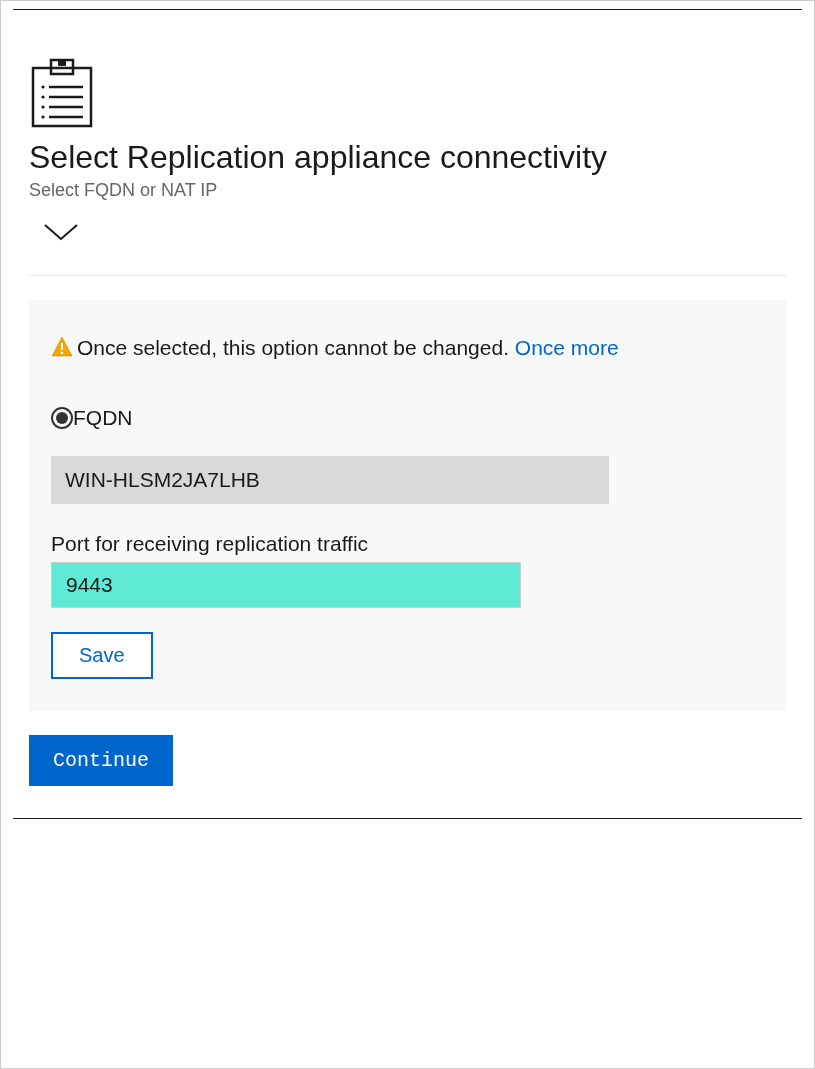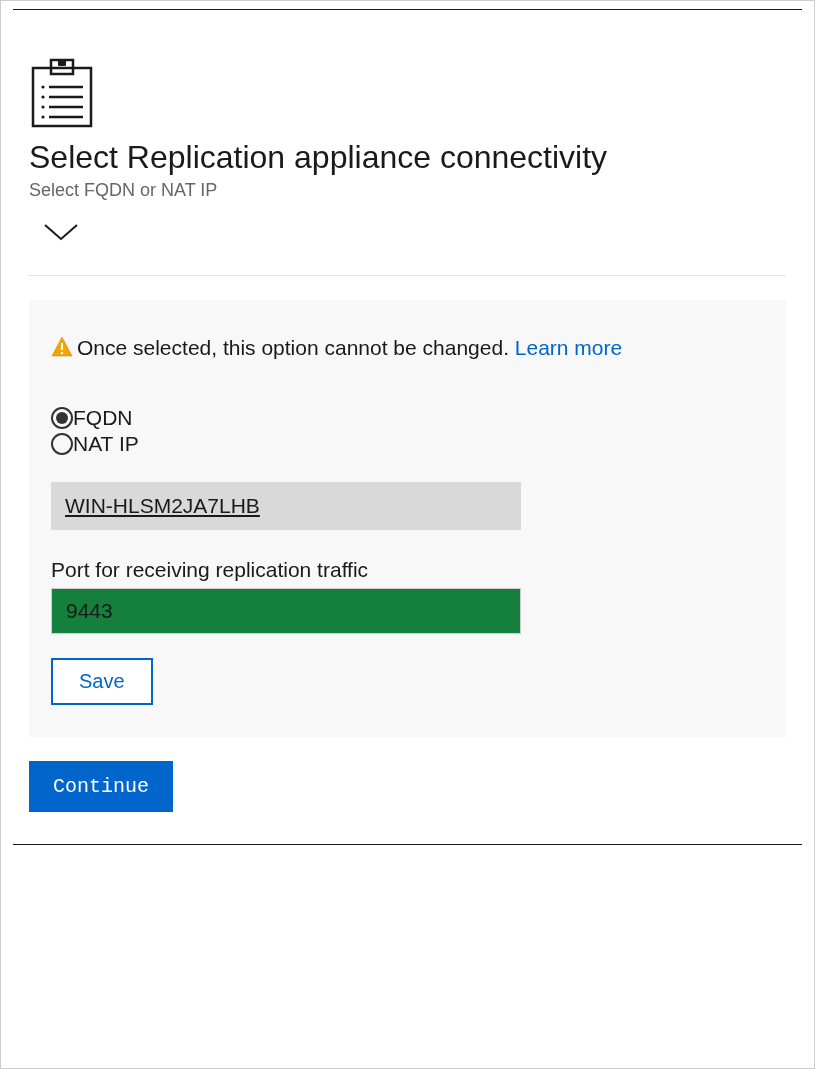--- a/index.html
+++ b/index.html
@@ -104,37 +104,36 @@
     }
     .radio-label {
       font-size: 21px;
       color: #1a1a1a;
     }
     .readonly-field {
       background: #d9d9d9;
       padding: 12px 14px;
       font-size: 21px;
       color: #1a1a1a;
-      width: 470px;
+      width: 558px;
       margin-bottom: 28px;
-      text-decoration: underline;
     }
     .field-label {
       font-size: 21px;
       color: #1a1a1a;
       margin-bottom: 6px;
     }
     .text-input {
       width: 470px;
       padding: 10px 14px;
       font-size: 21px;
       border: 1px solid #ccc;
       font-family: inherit;
       color: #1a1a1a;
-      background: #15803d;
+      background: #5eead4;
       outline: none;
     }
     .save-button {
       margin-top: 24px;
       border: 2px solid #0066cc;
       background: #fff;
       color: #0066cc;
       font-size: 20px;
       padding: 10px 26px;
       cursor: pointer;
@@ -195,35 +194,31 @@
 
     <div class="warning-row">
       <span class="warning-icon">
         <svg width="22" height="22" viewBox="0 0 22 22">
           <polygon points="11,1 21,20 1,20" fill="#f0a800" stroke="#c08000" stroke-width="0.5"></polygon>
           <line x1="11" y1="7" x2="11" y2="14" stroke="#fff" stroke-width="2"></line>
           <circle cx="11" cy="17" r="1.3" fill="#fff"></circle>
         </svg>
       </span>
       <div class="warning-text">
-        <span>Once selected, this option cannot be changed. </span><a class="learn-more-link">Learn more</a>
+        <span>Once selected, this option cannot be changed. </span><a class="learn-more-link">Once more</a>
       </div>
     </div>
 
     <div class="radio-group">
       <div class="radio-row">
         <span class="radio-outer">
           <span class="radio-inner"></span>
         </span>
         <span class="radio-label">FQDN</span>
       </div>
-      <div class="radio-row">
-        <span class="radio-outer"></span>
-        <span class="radio-label">NAT IP</span>
-      </div>
     </div>
 
     <div class="readonly-field">WIN-HLSM2JA7LHB</div>
 
     <div class="field-label">Port for receiving replication traffic</div>
     <input class="text-input" type="text" value="9443" style="">
 
     <div>
       <button class="save-button">Save</button>
     </div>

